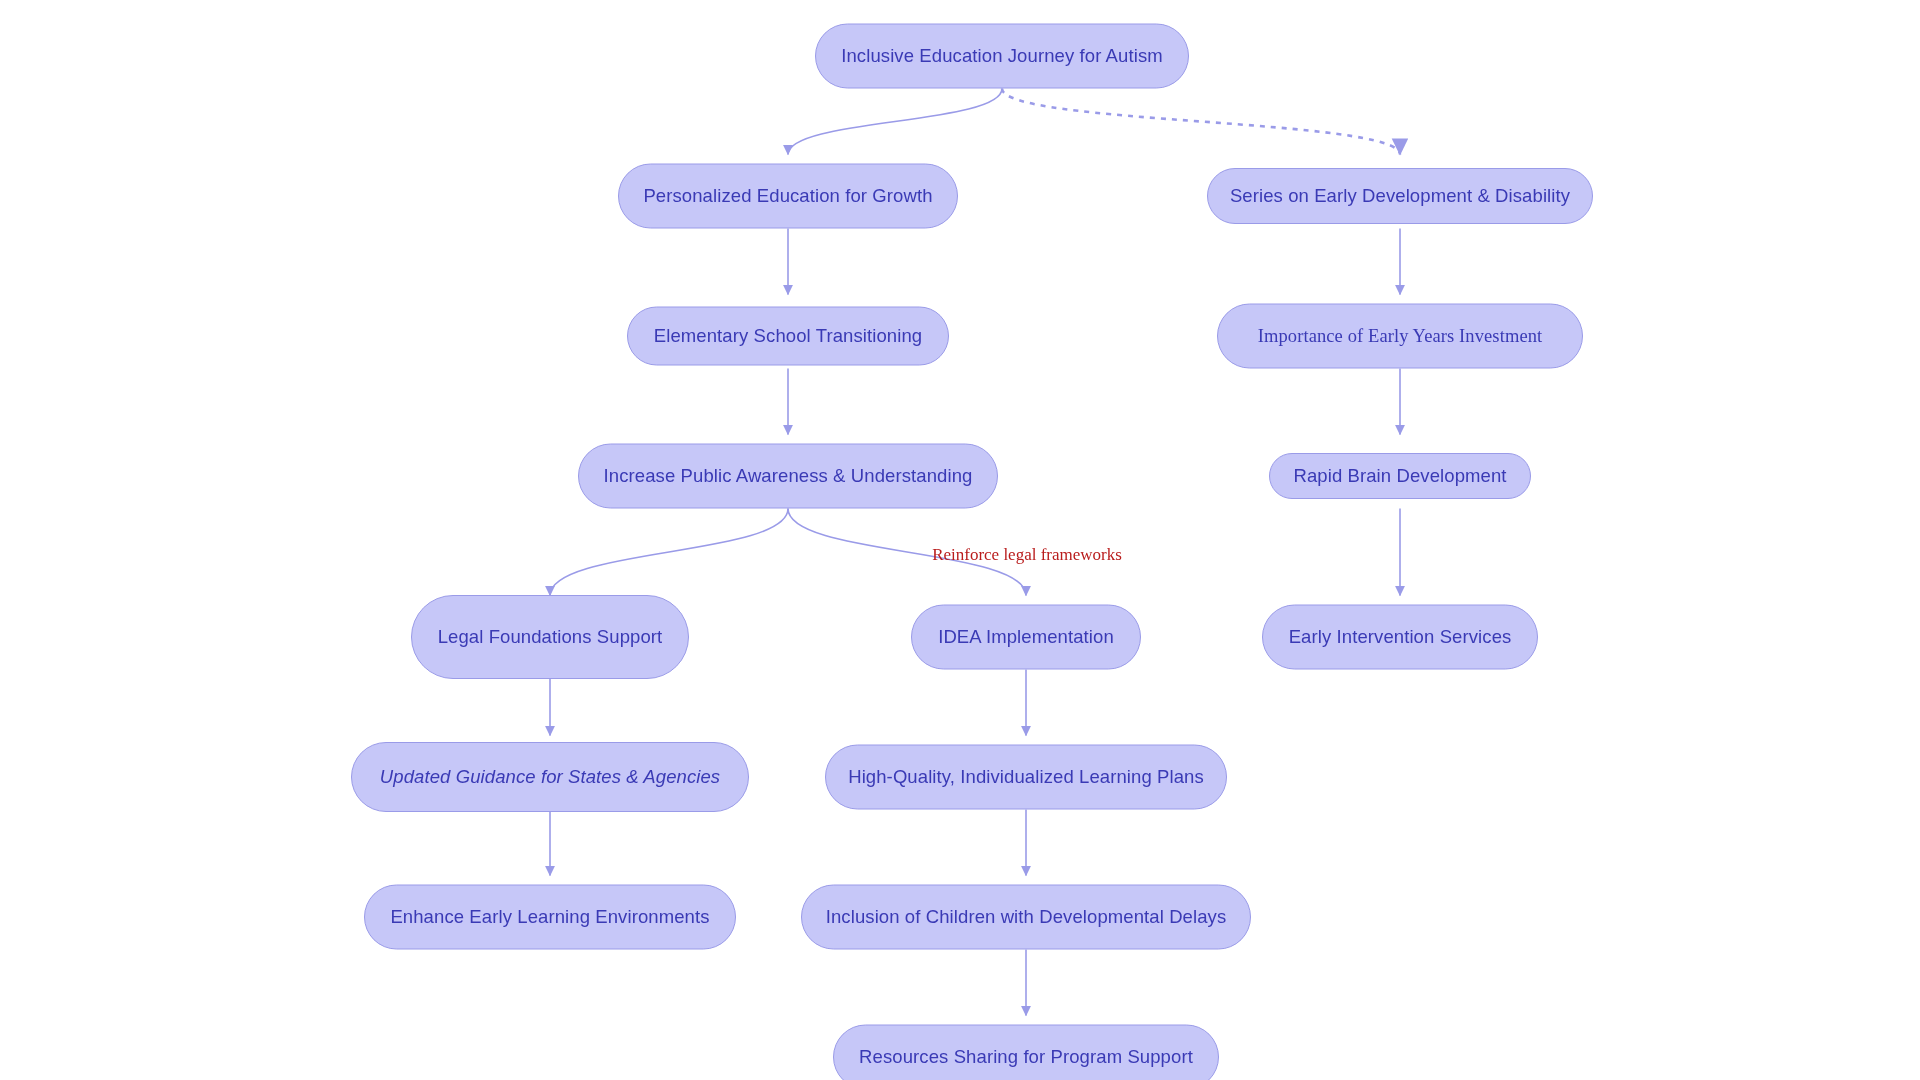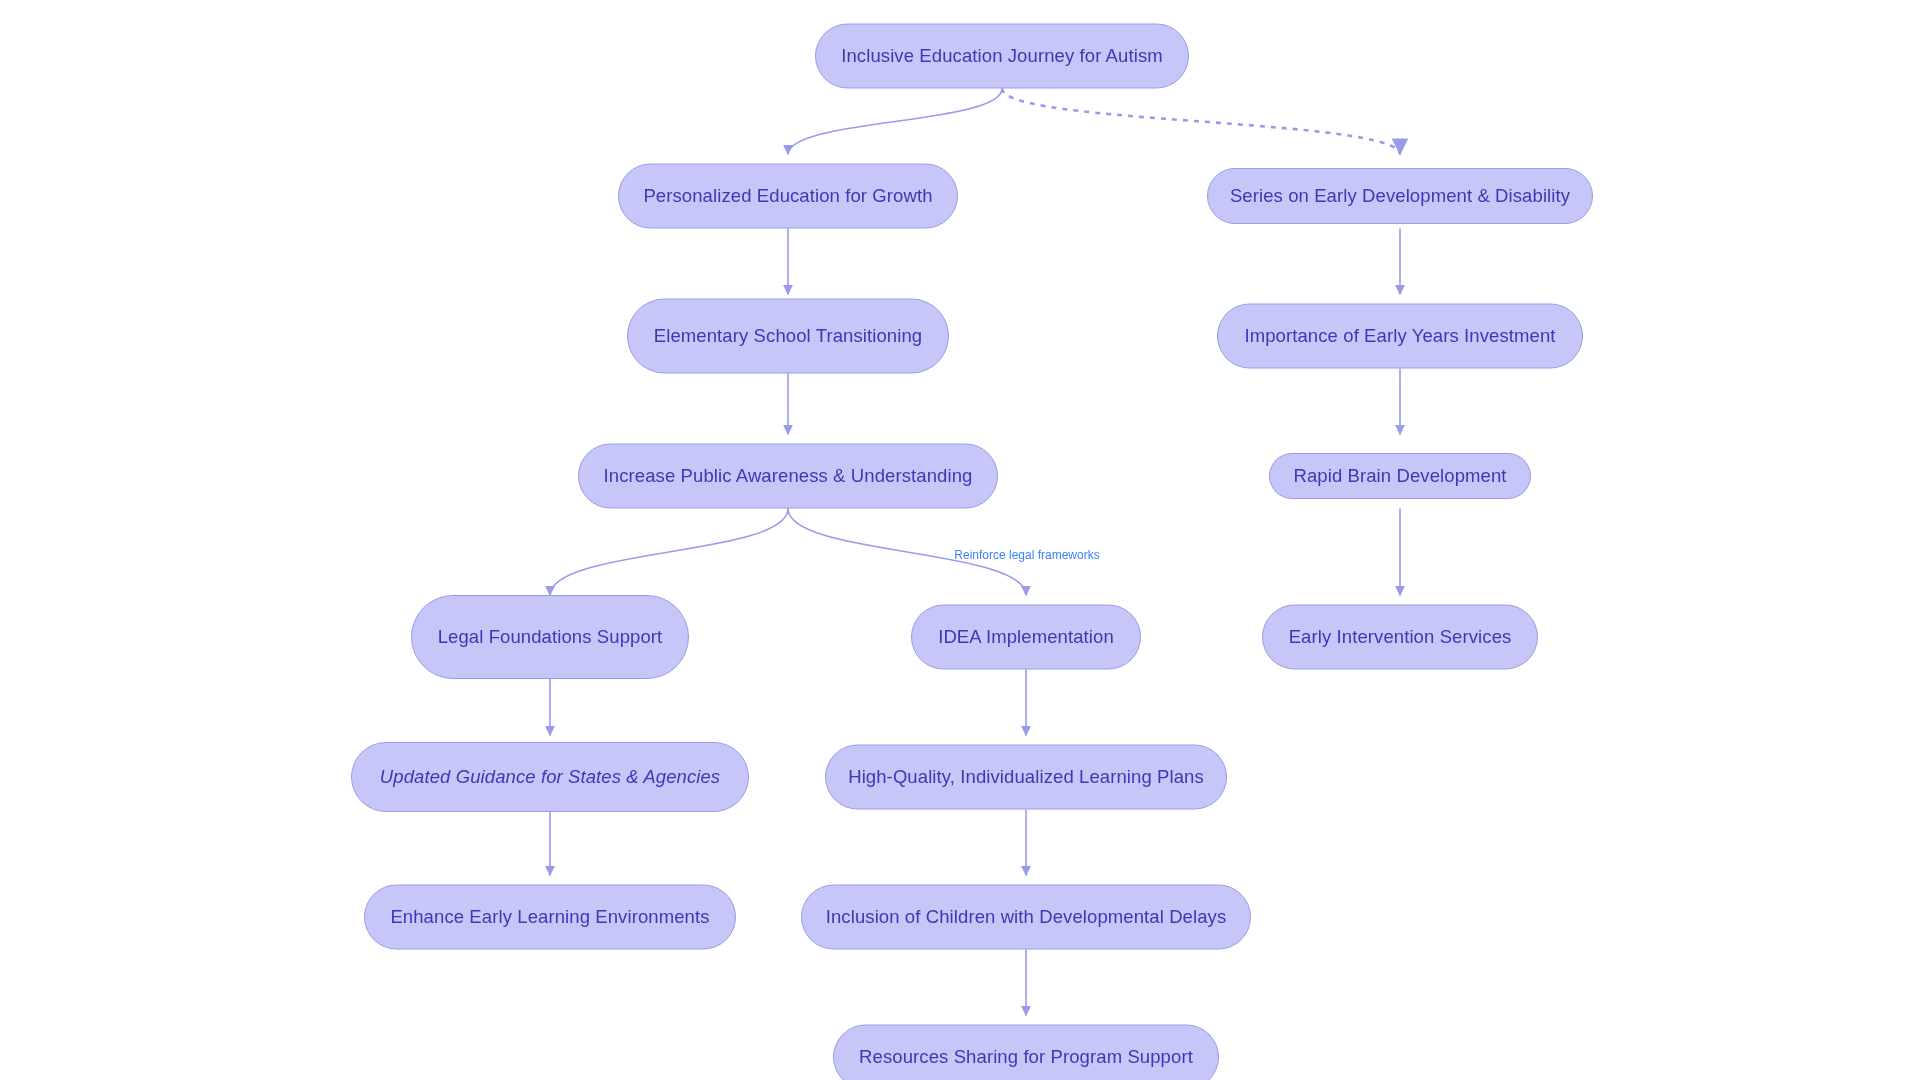--- a/index.html
+++ b/index.html
@@ -47,25 +47,26 @@
     z-index: 2;
   }
   .node-label {
     display: block;
     line-height: 1;
     padding: 0 6px;
   }
   .edge-label {
     position: absolute;
     transform: translate(-50%, -50%);
-    color: #3b82f6;
-    font-size: 12px;
+    color: #b91c1c;
+    font-size: 17px;
     white-space: nowrap;
     background: transparent;
     z-index: 3;
+    font-family: Liberation Serif, serif;
   }
 </style>
 </head>
 <body>
 
 <div id="canvas">
   <svg id="edge-layer" viewBox="0 0 1920 1080" xmlns="http://www.w3.org/2000/svg">
     <defs>
       <marker id="arrowhead" markerWidth="9" markerHeight="9" refX="6.2" refY="3.2" orient="auto" markerUnits="strokeWidth">
         <path d="M0,0 L6.6,3.2 L0,6.4 Z" fill="#9a9be8"></path>
@@ -88,21 +89,21 @@
         <path d="M1400,499.5 L1400,586.5" fill="none" stroke="#9a9be8" stroke-width="1.6" marker-end="url(#arrowhead)"></path>
       </g>
   </svg>
   <div id="node-layer">
       <div class="node" style="left: 1002px; top: 47px; width: 374px; height: 65px;">
         <span class="node-label">Inclusive Education Journey for Autism</span>
       </div>
       <div class="node" style="left: 788px; top: 187px; width: 340px; height: 65px;">
         <span class="node-label">Personalized Education for Growth</span>
       </div>
-      <div class="node" style="left: 788px; top: 327px; width: 322px; height: 75px;">
+      <div class="node" style="left: 788px; top: 327px; width: 322px; height: 59px;">
         <span class="node-label">Elementary School Transitioning</span>
       </div>
       <div class="node" style="left: 788px; top: 467px; width: 420px; height: 65px;">
         <span class="node-label">Increase Public Awareness &amp; Understanding</span>
       </div>
       <div class="node" style="left: 550px; top: 628px; width: 278px; height: 84px;">
         <span class="node-label">Legal Foundations Support</span>
       </div>
       <div class="node" style="left: 550px; top: 768px; width: 398px; height: 70px; font-style: italic;">
         <span class="node-label">Updated Guidance for States &amp; Agencies</span>
@@ -118,21 +119,21 @@
       </div>
       <div class="node" style="left: 1026px; top: 908px; width: 450px; height: 65px;">
         <span class="node-label">Inclusion of Children with Developmental Delays</span>
       </div>
       <div class="node" style="left: 1026px; top: 1048px; width: 386px; height: 65px;">
         <span class="node-label">Resources Sharing for Program Support</span>
       </div>
       <div class="node" style="left: 1400px; top: 187px; width: 386px; height: 56px;">
         <span class="node-label">Series on Early Development &amp; Disability</span>
       </div>
-      <div class="node" style="left: 1400px; top: 327px; width: 366px; height: 65px;">
+      <div class="node" style="left: 1400px; top: 327px; width: 366px; height: 65px; font-family: Liberation Serif, serif;">
         <span class="node-label">Importance of Early Years Investment</span>
       </div>
       <div class="node" style="left: 1400px; top: 467px; width: 262px; height: 46px;">
         <span class="node-label">Rapid Brain Development</span>
       </div>
       <div class="node" style="left: 1400px; top: 628px; width: 276px; height: 65px;">
         <span class="node-label">Early Intervention Services</span>
       </div>
     </div>
   <div id="edge-label-layer">

